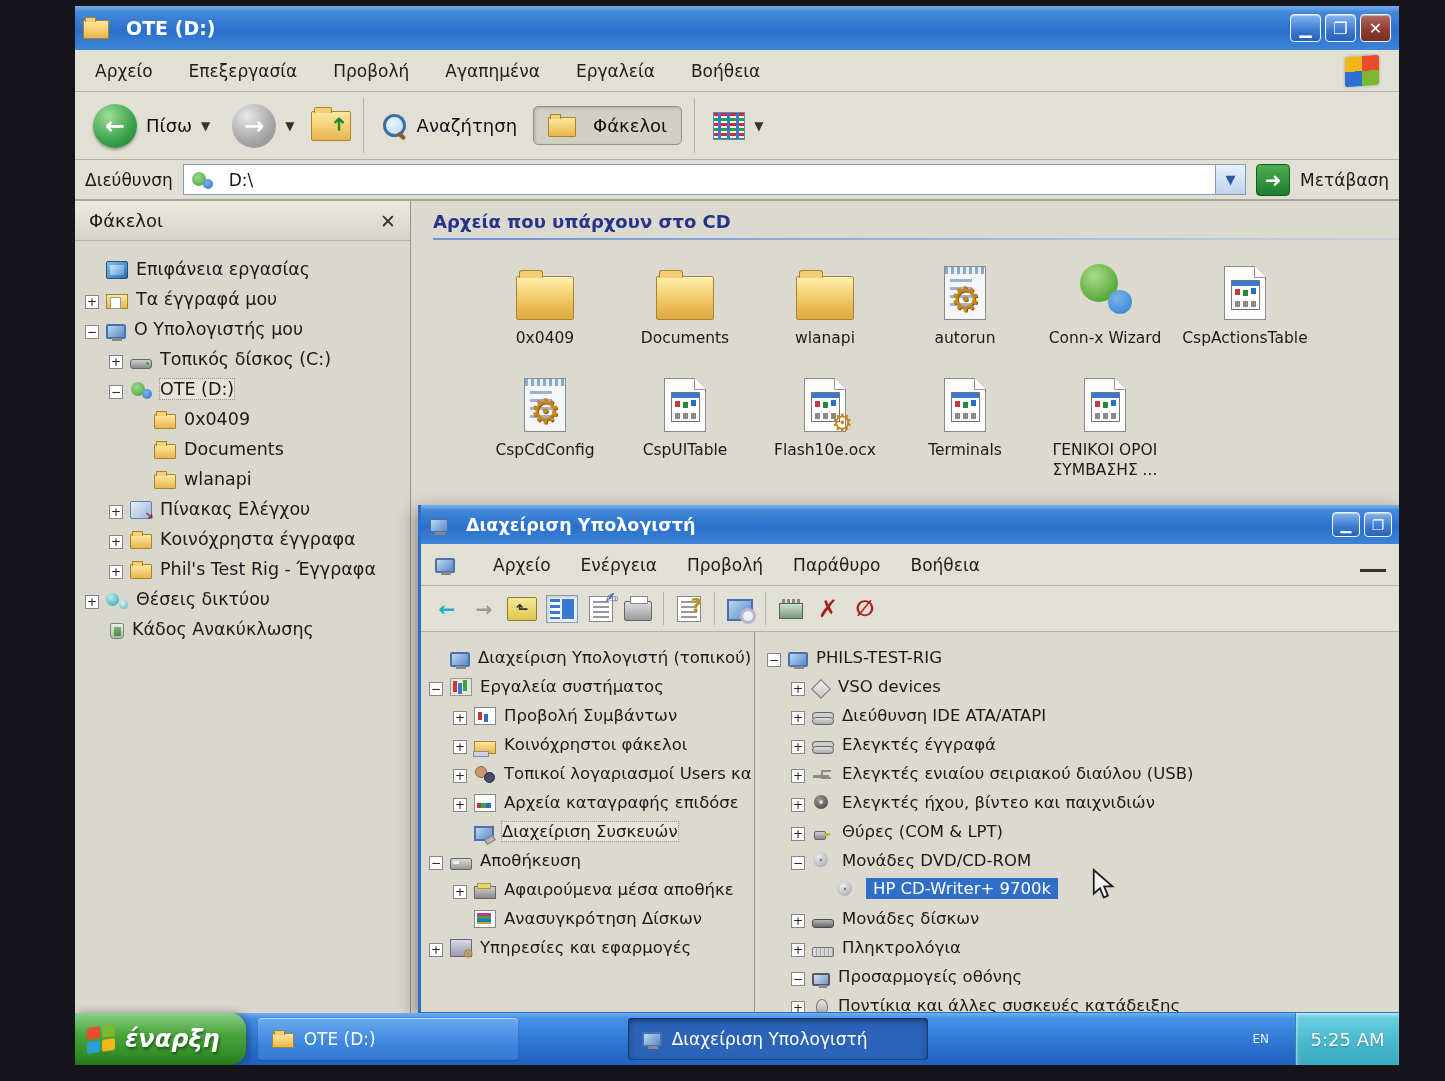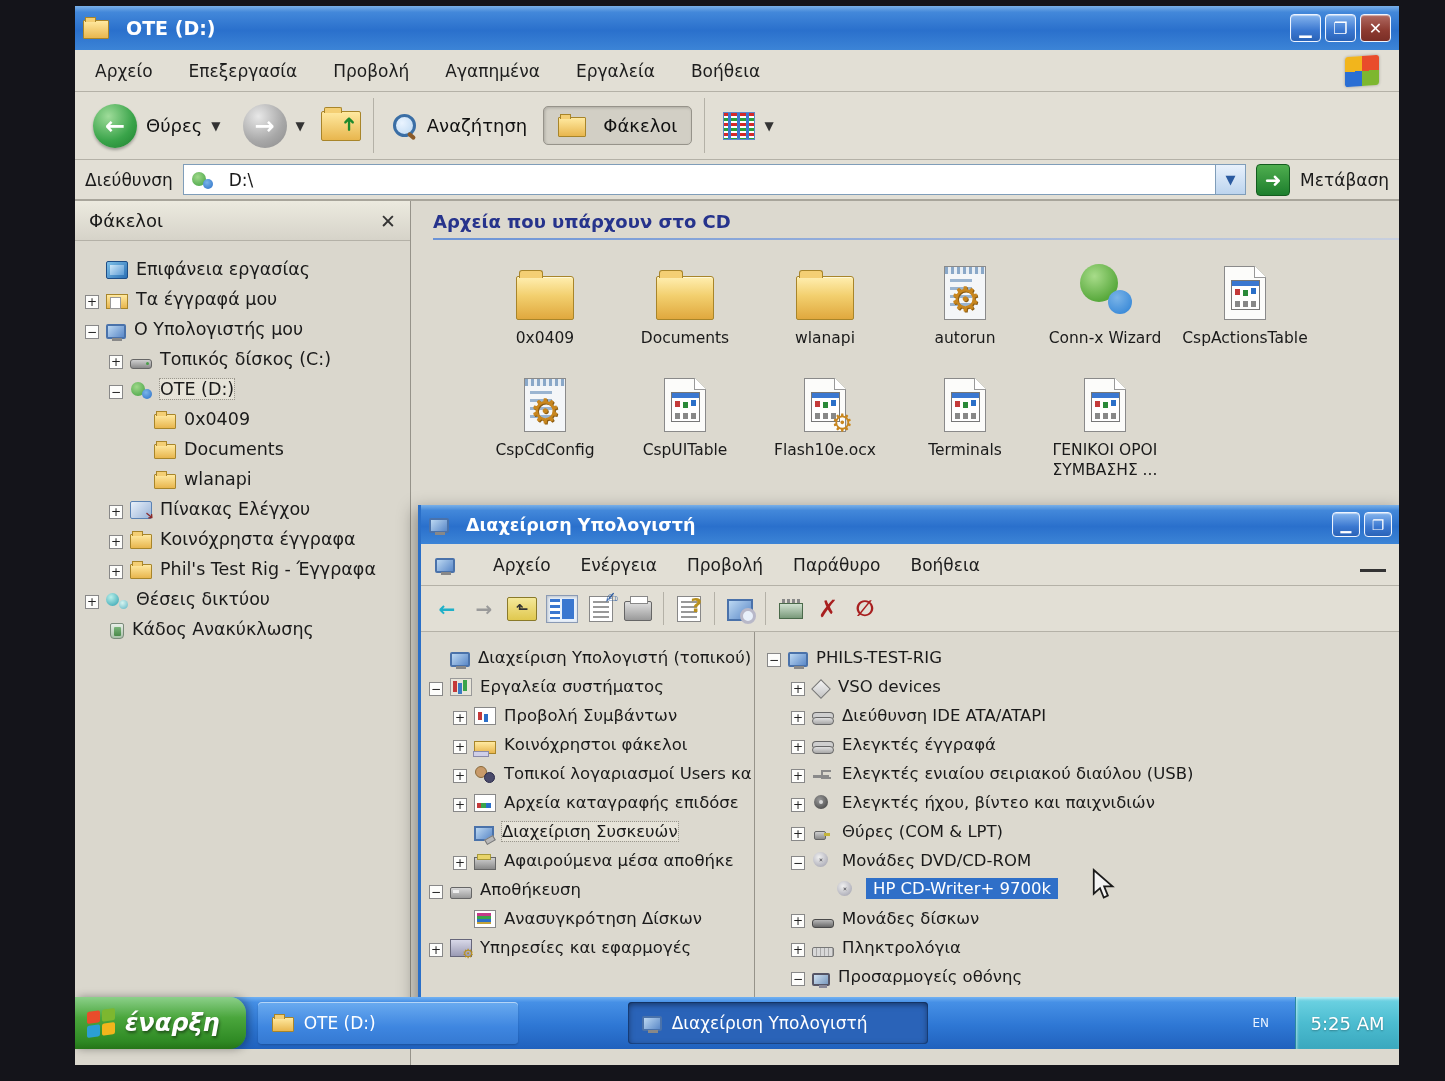--- a/index.html
+++ b/index.html
@@ -167,21 +167,21 @@
 .tb-chip::after{content:"";position:absolute;left:2px;top:-5px;width:3px;height:4px;background:#888;box-shadow:5px 0 0 #888,10px 0 0 #888,15px 0 0 #888}
 .tb-x{color:#a81f1f;font-size:24px}
 .tb-dis{color:#a81f1f;font-size:22px}
 .cm-body{flex:1;display:flex;min-height:0;background:#dcd9cf}
 .cm-left{width:334px;flex:none;border-right:1px solid #96938a;overflow:hidden;padding:6px 0 0 4px}
 .cm-right{flex:1;overflow:hidden;padding:6px 0 0 8px;position:relative}
 .cm .tree{padding:0;font-size:16.5px}
 .cm .trow{height:29px}
 
 
-.taskbar{position:absolute;left:0;right:0;bottom:16px;height:52px;background:linear-gradient(180deg,#71b1f2 0%,#4690e6 10%,#2e77d4 55%,#2061bd 100%);display:flex;align-items:center;z-index:50}
+.taskbar{position:absolute;left:0;right:0;bottom:0;height:52px;background:linear-gradient(180deg,#71b1f2 0%,#4690e6 10%,#2e77d4 55%,#2061bd 100%);display:flex;align-items:center;z-index:50}
 .start{height:100%;display:flex;align-items:center;gap:10px;padding:0 26px 0 12px;background:linear-gradient(180deg,#8cd08a 0%,#4aa63c 40%,#2f8a24 85%,#257518 100%);border-radius:0 16px 16px 0;color:#fff;font-weight:bold;font-style:italic;font-size:24px;text-shadow:1px 2px 3px rgba(0,0,0,.45);box-shadow:3px 0 8px rgba(0,0,0,.35)}
 .startlogo{display:grid;grid-template-columns:13px 13px;grid-template-rows:12px 12px;gap:2px;transform:skewY(-8deg)}
 .startlogo i{border-radius:2px}
 .startlogo i:nth-child(1){background:#e94c2b}.startlogo i:nth-child(2){background:#7db72f}
 .startlogo i:nth-child(3){background:#2b9fd4}.startlogo i:nth-child(4){background:#f2b51c}
 .task{height:42px;margin-left:12px;border-radius:4px;display:flex;align-items:center;gap:10px;padding:0 14px;color:#fff;font-size:17px;white-space:nowrap}
 .task.inactive{width:260px;background:linear-gradient(180deg,#6aabf0,#3e86e0 60%,#3579d2);box-shadow:inset 0 1px 0 rgba(255,255,255,.5),0 1px 2px rgba(0,0,0,.2)}
 .task.active{width:300px;margin-left:110px;background:#2a63b8;box-shadow:inset 0 2px 6px rgba(0,0,0,.5),inset 0 0 0 1px #1d4d96}
 .task .ti{margin-right:0}
 .lang{margin-left:auto;color:#e8f2ff;font-size:12px;padding:0 26px}
@@ -212,21 +212,21 @@
       <span class="mitem">Προβολή</span>
       <span class="mitem">Αγαπημένα</span>
       <span class="mitem">Εργαλεία</span>
       <span class="mitem">Βοήθεια</span>
       <span class="winflag"></span>
     </div>
 
     <div class="toolbar">
       <span class="plain-btn">
         <span class="circle-btn back">←</span>
-        <span class="tb-label">Θύρες</span>
+        <span class="tb-label">Πίσω</span>
         <span class="ddow">▼</span>
       </span>
       <span class="plain-btn">
         <span class="circle-btn fwd">→</span>
         <span class="ddow">▼</span>
       </span>
       <span class="upfolder"></span>
       <span class="sep"></span>
       <span class="plain-btn">
         <span class="mag"></span>
@@ -495,29 +495,29 @@
           <div class="trow l1">
               <span class="expbox plus"></span>
               <span class="ti ti-perf"></span>
               <span>Αρχεία καταγραφής επιδόσε</span>
             </div>
           <div class="trow l1">
               <span class="noexp"></span>
               <span class="ti ti-devmgr"></span>
               <span class="sel-soft">Διαχείριση Συσκευών</span>
             </div>
-          <div class="trow l1">
-              <span class="expbox plus"></span>
-              <span class="ti ti-remov"></span>
-              <span>Αφαιρούμενα μέσα αποθήκε</span>
-            </div>
           <div class="trow l0">
               <span class="expbox minus"></span>
               <span class="ti ti-storage"></span>
               <span>Αποθήκευση</span>
+            </div>
+          <div class="trow l1">
+              <span class="expbox plus"></span>
+              <span class="ti ti-remov"></span>
+              <span>Αφαιρούμενα μέσα αποθήκε</span>
             </div>
           <div class="trow l1">
               <span class="noexp"></span>
               <span class="ti ti-defrag"></span>
               <span>Ανασυγκρότηση Δίσκων</span>
             </div>
           <div class="trow l0">
               <span class="expbox plus"></span>
               <span class="ti ti-serv"></span>
               <span>Υπηρεσίες και εφαρμογές</span>

